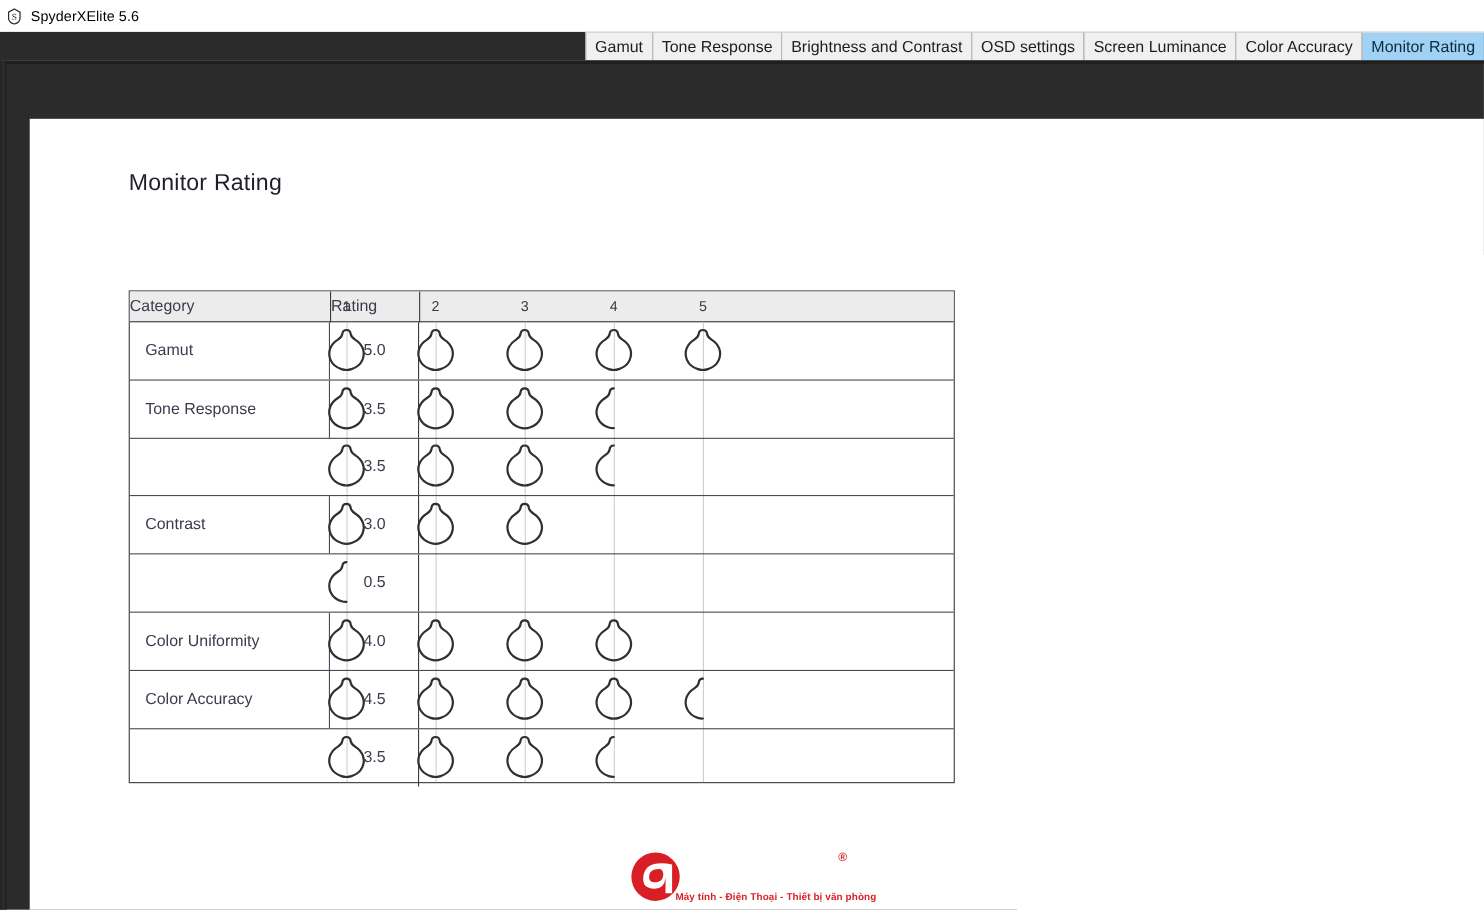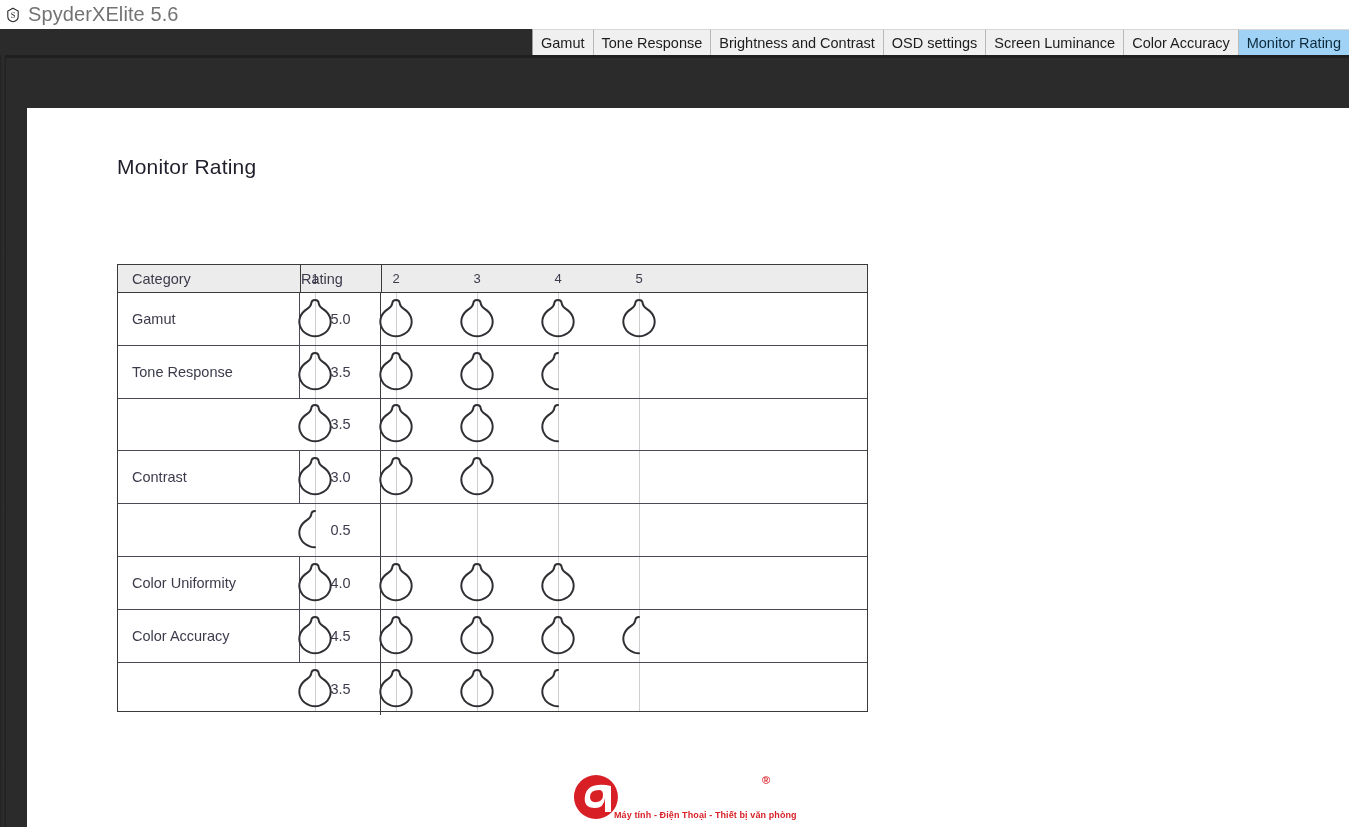--- a/index.html
+++ b/index.html
@@ -21,22 +21,22 @@
     display: flex;
     align-items: center;
     padding-left: 5px;
   }
   #app-icon {
     width: 16px; height: 16px;
     flex: 0 0 16px;
     margin-right: 7px;
   }
   #app-title {
-    font-size: 20px;
-    color: #737373;
+    font-size: 13px;
+    color: #000000;
     letter-spacing: 0.1px;
     white-space: nowrap;
   }
 
   
   #tabstrip {
     position: absolute;
     left: 0; top: 29px;
     width: 1349px; height: 26px;
     background: #2b2b2b;
@@ -114,21 +114,21 @@
     background: #ececec;
     border-bottom: 1.5px solid #3a3a3a;
   }
   .th {
     position: absolute;
     top: 0; height: 28px;
     line-height: 28px;
     font-size: 14.5px;
     color: #3b3b4c;
   }
-  #th-category { left: 0; width: 182px; padding-left: 14px; }
+  #th-category { left: 0; width: 182px; }
   #th-rating   { left: 183px; width: 80px; text-align: left; }
   .th-divider {
     position: absolute;
     top: 0; width: 1px; height: 28px;
     background: #3a3a3a;
   }
   #div-1 { left: 182px; }
   #div-2 { left: 263px; }
   .col-num {
     position: absolute;

